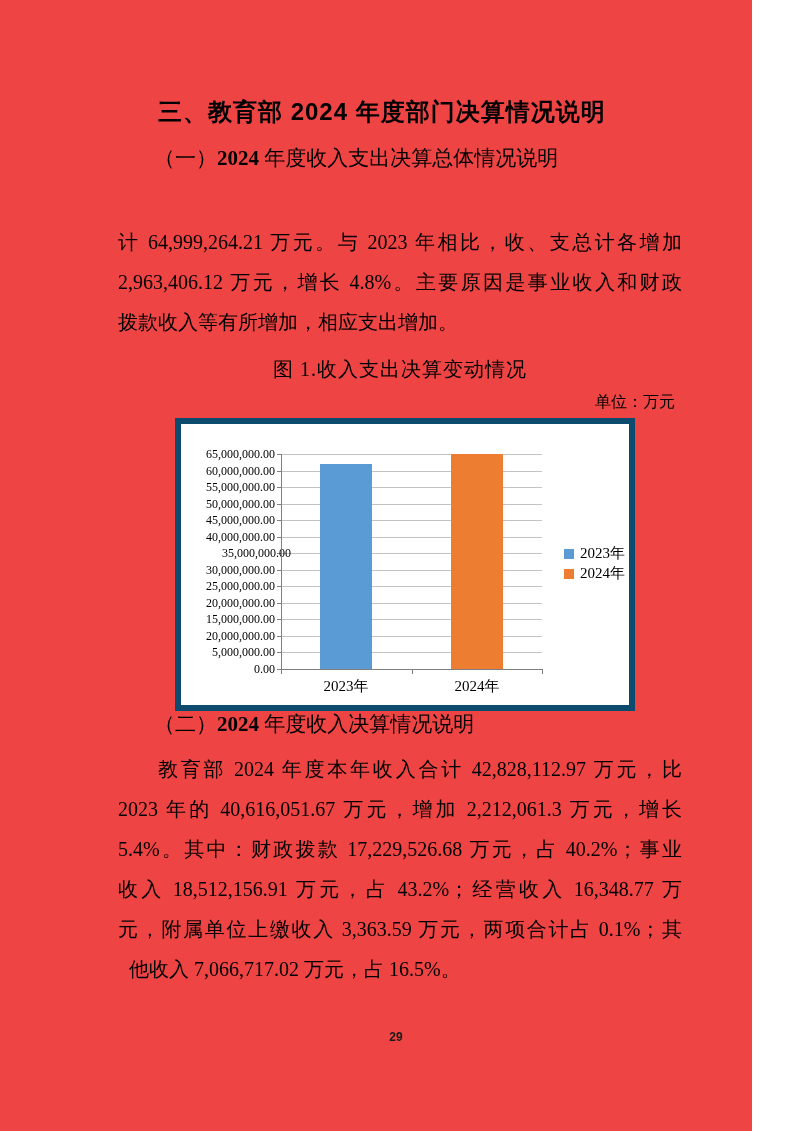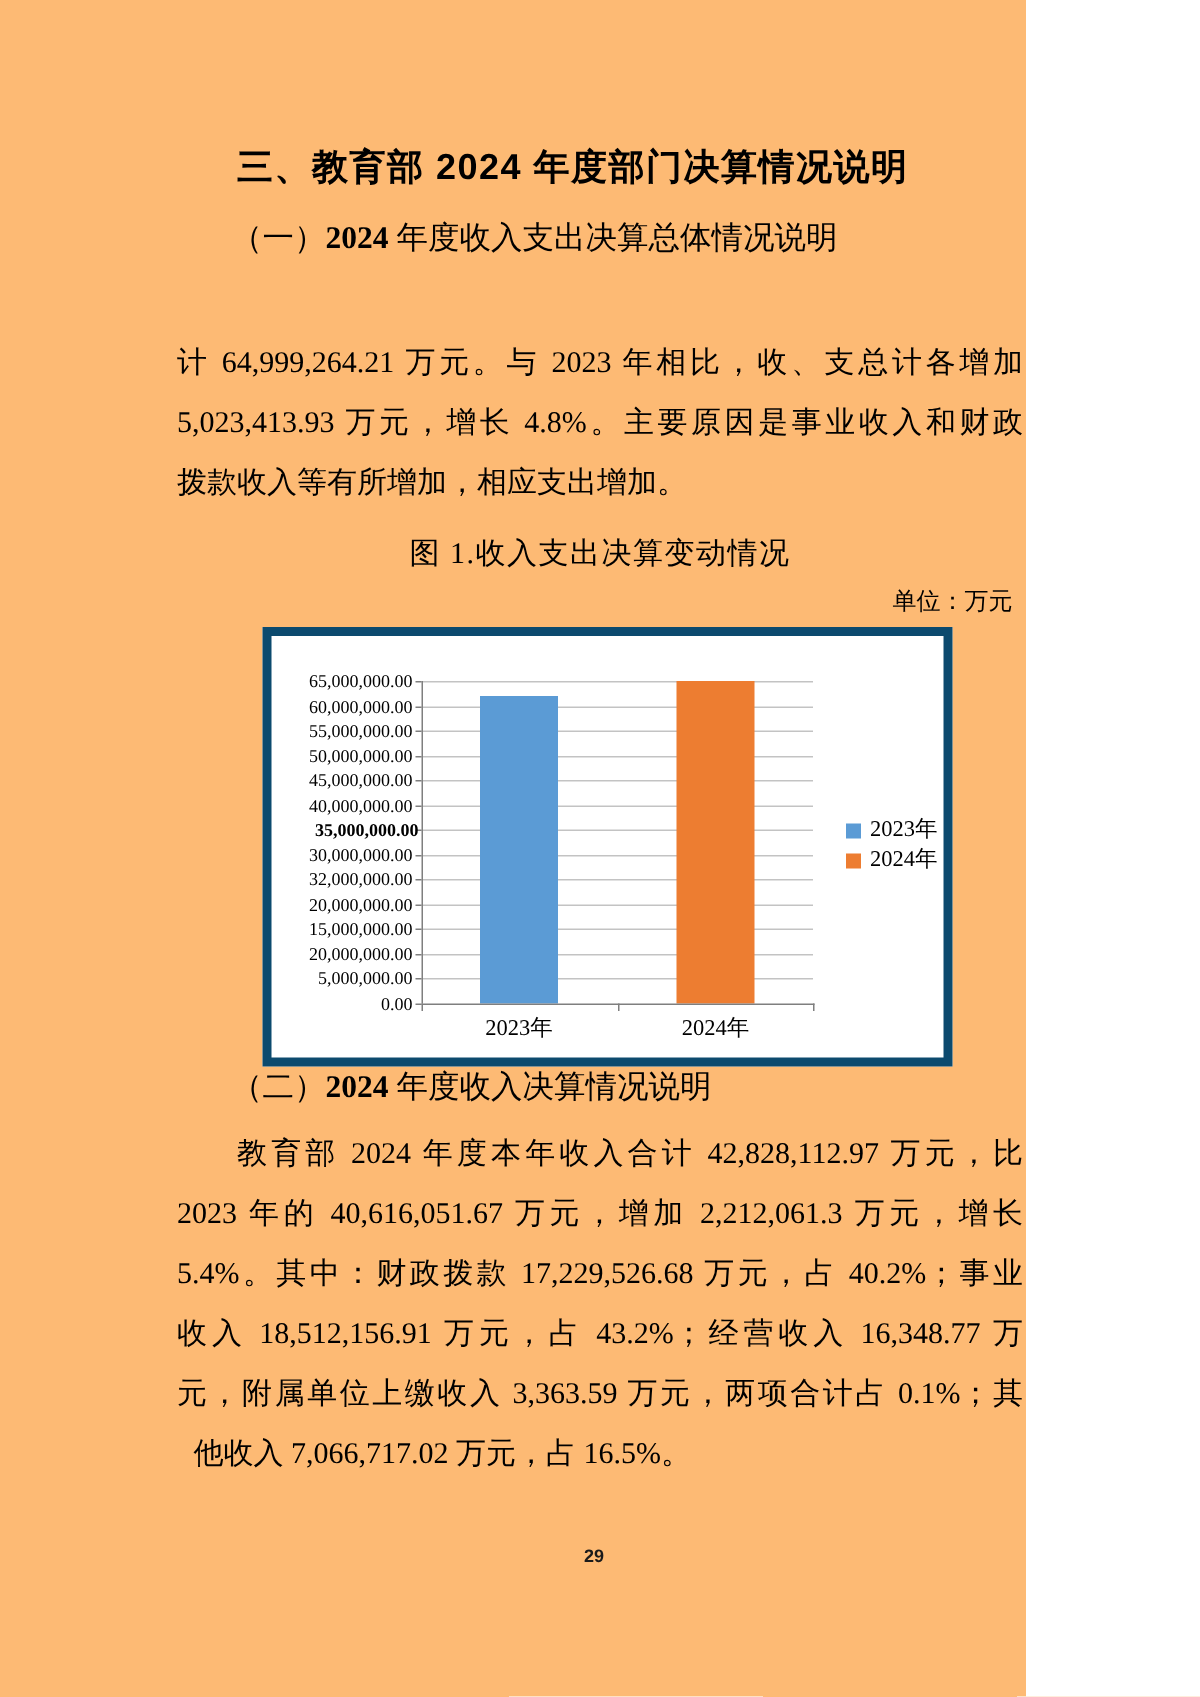--- a/index.html
+++ b/index.html
@@ -1,19 +1,19 @@
 <!DOCTYPE html>
 <html><head>
 <meta charset="utf-8">
 <style>
   html,body{margin:0;padding:0;background:#ffffff;}
   .page{
     position:relative;
-    width:684px;height:1131px;
-    background:#fdba74;
+    width:752px;height:1131px;
+    background:#ef4444;
     font-family:"Liberation Serif","DejaVu Serif",serif;
     color:#000;
     overflow:hidden;
   }
   .doc-title{
     position:absolute;left:158px;top:92px;
     font-family:"Liberation Sans","DejaVu Sans",sans-serif;
     font-weight:700;font-size:24px;line-height:40px;letter-spacing:1px;
     white-space:nowrap;
   }
@@ -62,21 +62,21 @@
 </head>
 <body>
 
 <div class="page">
 
   <div class="doc-title">三、教育部 2024 年度部门决算情况说明</div>
 
   <div class="subheading" style="top:138px;"><span>（一）</span><span class="hnum">2024</span><span> 年度收入支出决算总体情况说明</span></div>
 
   <div class="bline" style="top:222px;">计 64,999,264.21 万元。与 2023 年相比，收、支总计各增加</div>
-  <div class="bline" style="top:262px;">5,023,413.93 万元，增长 4.8%。主要原因是事业收入和财政</div>
+  <div class="bline" style="top:262px;">2,963,406.12 万元，增长 4.8%。主要原因是事业收入和财政</div>
   <div class="bline lastline" style="top:302px;">拨款收入等有所增加，相应支出增加。</div>
 
   <div class="fig-caption">图 1.收入支出决算变动情况</div>
   <div class="unit-label">单位：万元</div>
 
   <div class="chart-box">
       <div class="gridline" style="left: 100px; top: 30px; width: 261px;"></div>
       <div class="tick" style="left: 96px; top: 30px; width: 4px; height: 1px;"></div>
       <div class="ytick-label" style="left: 2px; top: 23px;">65,000,000.00</div>
       <div class="gridline" style="left: 100px; top: 47px; width: 261px;"></div>
@@ -89,27 +89,27 @@
       <div class="tick" style="left: 96px; top: 80px; width: 4px; height: 1px;"></div>
       <div class="ytick-label" style="left: 2px; top: 73px;">50,000,000.00</div>
       <div class="gridline" style="left: 100px; top: 96px; width: 261px;"></div>
       <div class="tick" style="left: 96px; top: 96px; width: 4px; height: 1px;"></div>
       <div class="ytick-label" style="left: 2px; top: 89px;">45,000,000.00</div>
       <div class="gridline" style="left: 100px; top: 113px; width: 261px;"></div>
       <div class="tick" style="left: 96px; top: 113px; width: 4px; height: 1px;"></div>
       <div class="ytick-label" style="left: 2px; top: 106px;">40,000,000.00</div>
       <div class="gridline" style="left: 100px; top: 129px; width: 261px;"></div>
       <div class="tick" style="left: 96px; top: 129px; width: 4px; height: 1px;"></div>
-      <div class="ytick-label" style="left: 6px; top: 122px; font-weight: bold;">35,000,000.00</div>
+      <div class="ytick-label" style="left: 18px; top: 122px;">35,000,000.00</div>
       <div class="gridline" style="left: 100px; top: 146px; width: 261px;"></div>
       <div class="tick" style="left: 96px; top: 146px; width: 4px; height: 1px;"></div>
       <div class="ytick-label" style="left: 2px; top: 139px;">30,000,000.00</div>
       <div class="gridline" style="left: 100px; top: 162px; width: 261px;"></div>
       <div class="tick" style="left: 96px; top: 162px; width: 4px; height: 1px;"></div>
-      <div class="ytick-label" style="left: 2px; top: 155px;">32,000,000.00</div>
+      <div class="ytick-label" style="left: 2px; top: 155px;">25,000,000.00</div>
       <div class="gridline" style="left: 100px; top: 179px; width: 261px;"></div>
       <div class="tick" style="left: 96px; top: 179px; width: 4px; height: 1px;"></div>
       <div class="ytick-label" style="left: 2px; top: 172px;">20,000,000.00</div>
       <div class="gridline" style="left: 100px; top: 195px; width: 261px;"></div>
       <div class="tick" style="left: 96px; top: 195px; width: 4px; height: 1px;"></div>
       <div class="ytick-label" style="left: 2px; top: 188px;">15,000,000.00</div>
       <div class="gridline" style="left: 100px; top: 212px; width: 261px;"></div>
       <div class="tick" style="left: 96px; top: 212px; width: 4px; height: 1px;"></div>
       <div class="ytick-label" style="left: 2px; top: 205px;">20,000,000.00</div>
       <div class="gridline" style="left: 100px; top: 228px; width: 261px;"></div>

